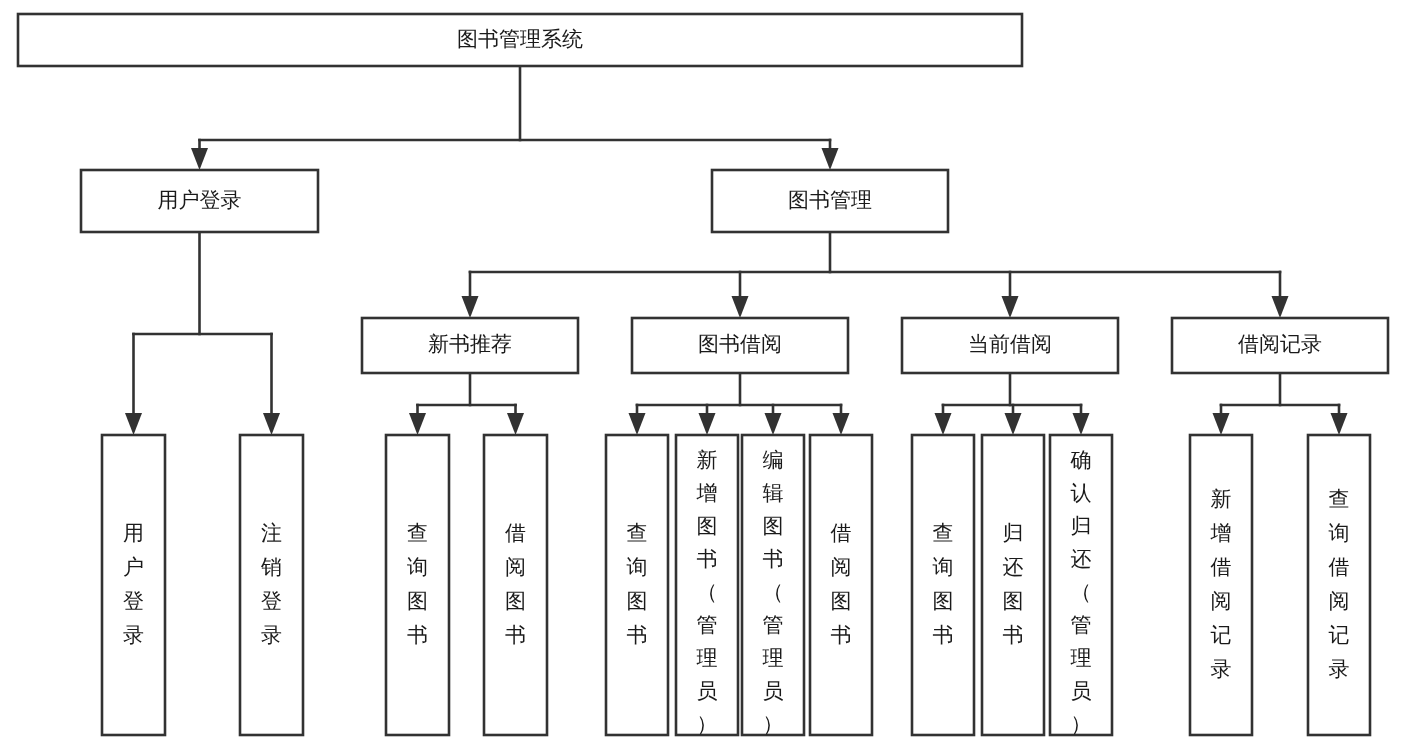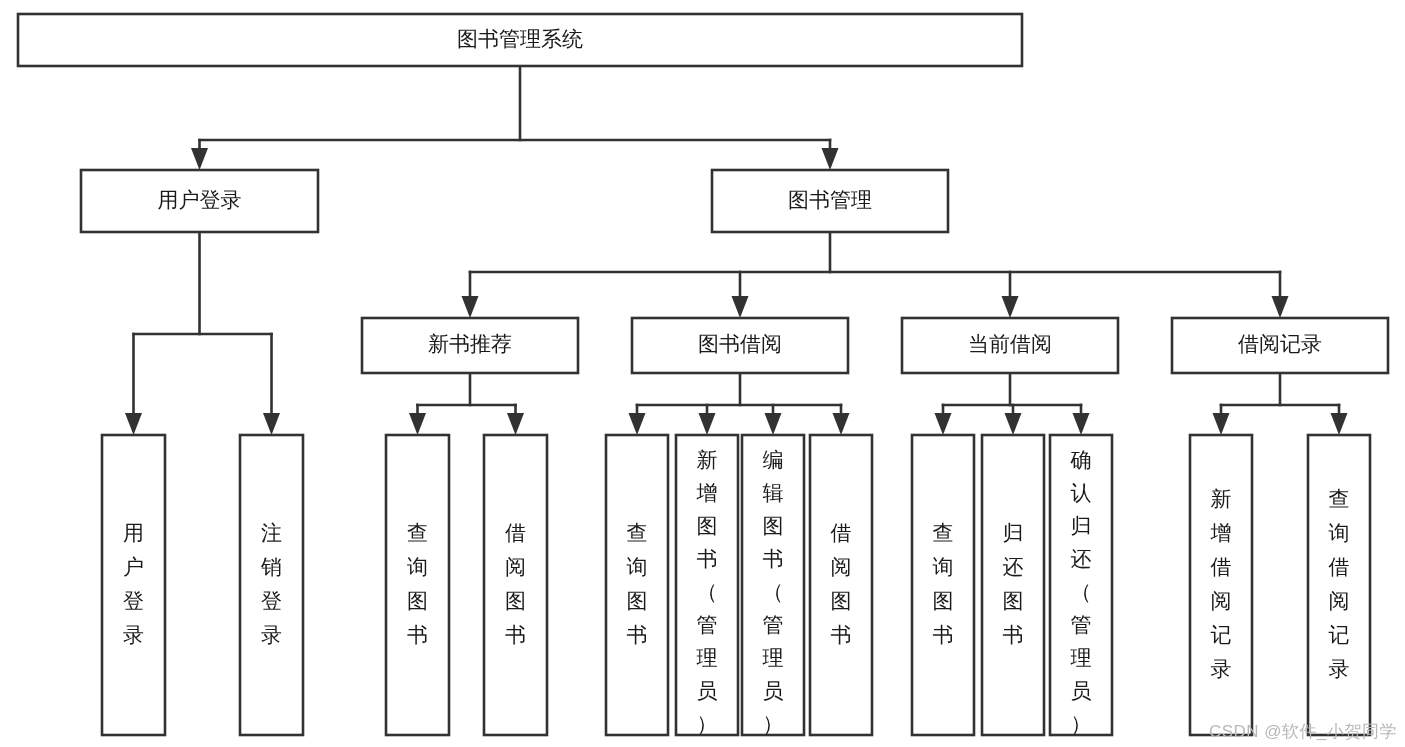--- a/index.html
+++ b/index.html
@@ -210,14 +210,13 @@
         <g>
           <rect class="node-box" x="1190" y="435" width="62" height="300"></rect>
           <text class="node-label" x="1221" y="0" font-size="26"><tspan x="1221" y="500">新</tspan><tspan x="1221" y="534">增</tspan><tspan x="1221" y="568">借</tspan><tspan x="1221" y="602">阅</tspan><tspan x="1221" y="636">记</tspan><tspan x="1221" y="670">录</tspan></text>
         </g>
         <g>
           <rect class="node-box" x="1308" y="435" width="62" height="300"></rect>
           <text class="node-label" x="1339" y="0" font-size="26"><tspan x="1339" y="500">查</tspan><tspan x="1339" y="534">询</tspan><tspan x="1339" y="568">借</tspan><tspan x="1339" y="602">阅</tspan><tspan x="1339" y="636">记</tspan><tspan x="1339" y="670">录</tspan></text>
         </g>
       </g>
   </svg>
-  <div class="watermark">CSDN @软件_小贺同学</div>
 </div>
 
 </body></html>

